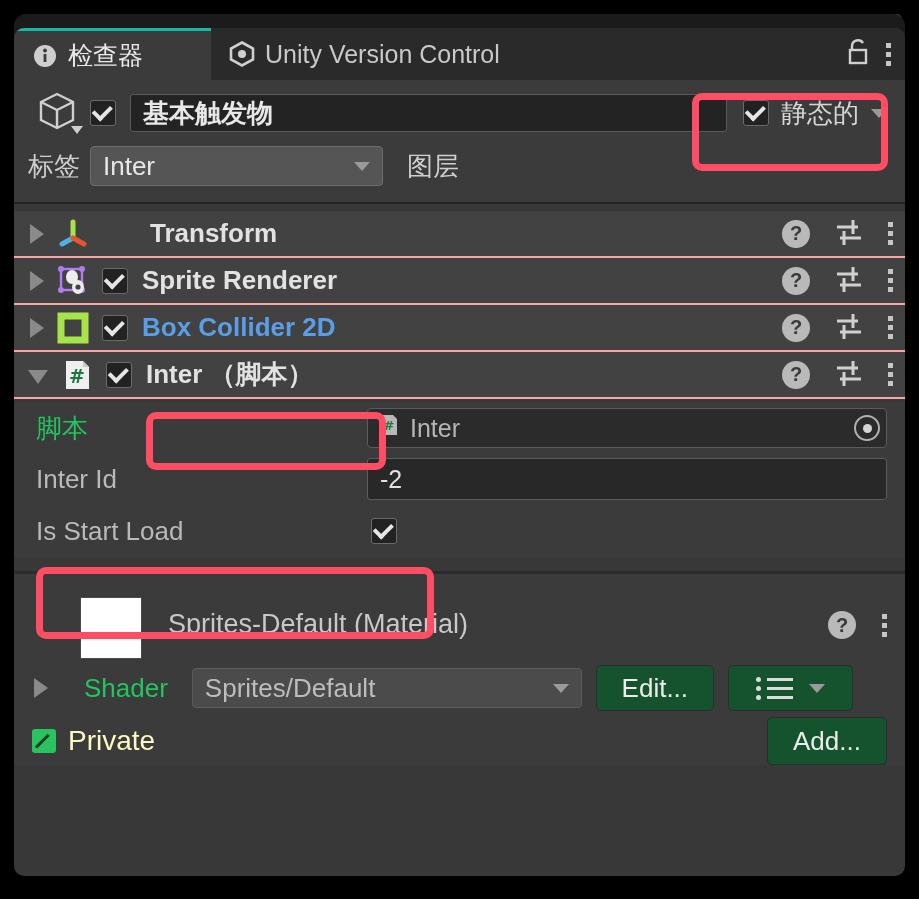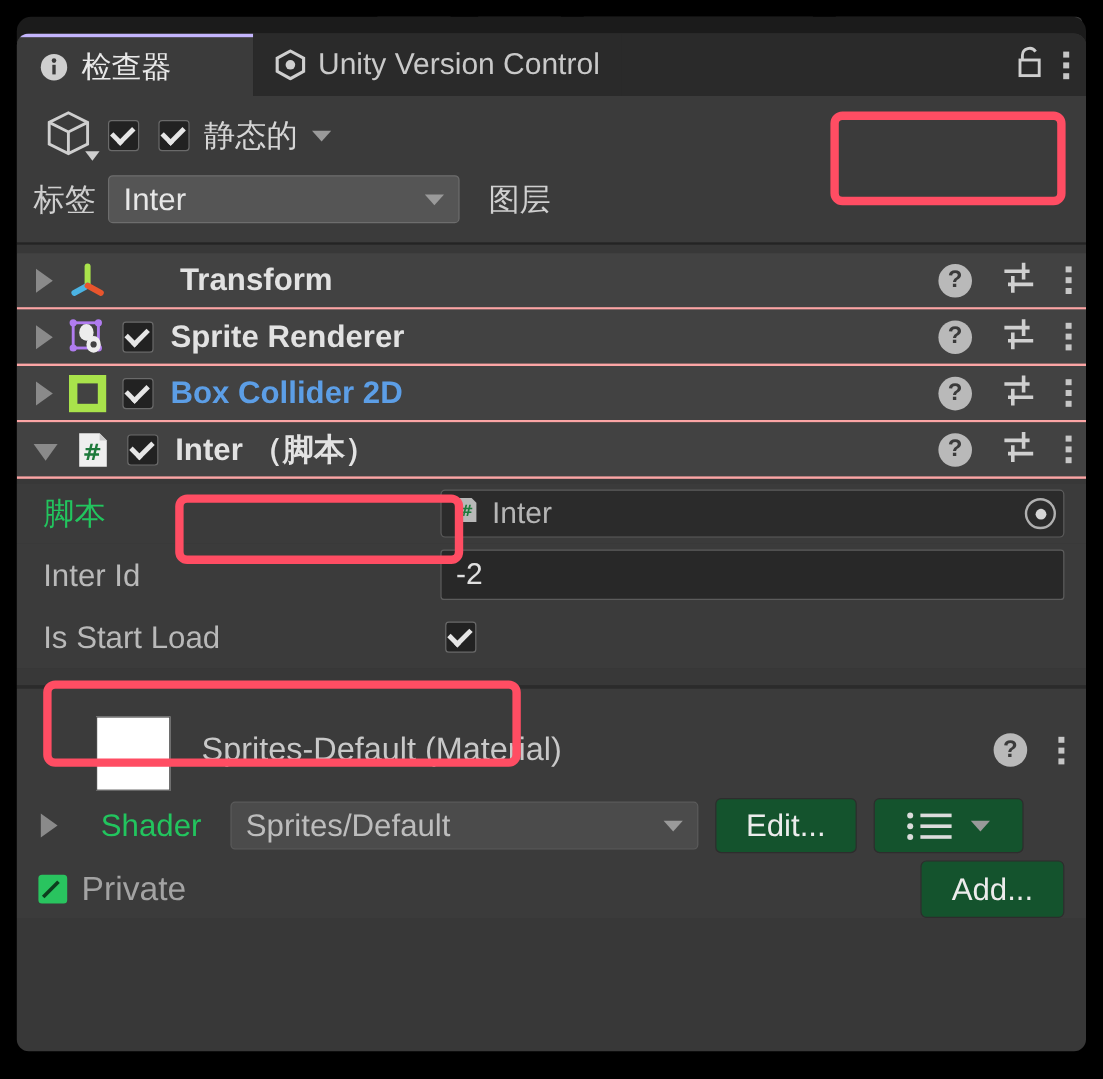--- a/index.html
+++ b/index.html
@@ -25,21 +25,21 @@
     position:absolute; left:14px; top:28px; width:891px; height:848px;
     background:#383838; border-radius:10px; overflow:hidden;
   }
 
   
   .tabbar{ position:relative; height:52px; background:#2a2a2a; }
   .tab{
     position:absolute; top:0; height:52px; display:flex; align-items:center;
     gap:10px; padding:0 18px; color:#c9c9c9; font-size:25px; white-space:nowrap;
   }
-  .tab.active{ background:#3b3b3b; color:#e9e9e9; border-top:3px solid #c4b5fd; }
+  .tab.active{ background:#3b3b3b; color:#e9e9e9; border-top:3px solid #14b8a6; }
   .tab.inactive{ background:#2a2a2a; }
   .tab-icon{ width:26px; height:26px; flex:0 0 26px; }
 
   .tabbar-right{ position:absolute; right:14px; top:0; height:52px; display:flex; align-items:center; gap:16px; }
 
   
   .go-header{ background:#3b3b3b; padding:10px 0 14px 0; }
   .go-row1{ display:flex; align-items:center; height:46px; padding:0 14px; }
   .cube-wrap{ position:relative; width:62px; height:50px; display:flex; align-items:center; justify-content:center;}
   .chk{
@@ -112,21 +112,21 @@
     font-size:26px; display:flex; align-items:center; justify-content:center;
   }
   .list-ico{ display:flex; flex-direction:column; gap:4px; }
   .list-ico .ln{ display:flex; align-items:center; gap:6px;}
   .list-ico .dt{ width:5px;height:5px;background:#dcdcdc;border-radius:50%;}
   .list-ico .br{ width:26px;height:3px;background:#dcdcdc;}
 
   .private-row{ display:flex; align-items:center; padding:6px 18px 0 18px; }
   .green-chk{ width:24px;height:24px;background:#29c45f;border-radius:3px;position:relative;flex:0 0 24px;}
   .green-chk::after{content:"";position:absolute;left:4px;top:17px;width:18px;height:3px;background:#0d3d1e;transform:rotate(-45deg);transform-origin:left center;}
-  .private-label{ color:#a3a3a3; font-size:28px; margin-left:12px; }
+  .private-label{ color:#fef9c3; font-size:28px; margin-left:12px; }
 
   
   .anno{ position:absolute; border:7px solid #ff4d63; border-radius:10px; pointer-events:none; }
 </style>
 </head>
 <body>
 
 <div id="root">
 
   <div class="ghost-strip">
@@ -180,20 +180,23 @@
       <div class="go-row1">
         <div class="cube-wrap">
           <svg viewBox="0 0 56 50" width="56" height="50">
             <path d="M10 14 L26 6 L42 14 L42 32 L26 40 L10 32 Z" fill="none" stroke="#cfcfcf" stroke-width="2.4"></path>
             <path d="M10 14 L26 22 L42 14" fill="none" stroke="#cfcfcf" stroke-width="2.4"></path>
             <path d="M26 22 L26 40" fill="none" stroke="#cfcfcf" stroke-width="2.4"></path>
             <polygon points="40,38 52,38 46,46" fill="#cfcfcf"></polygon>
           </svg>
         </div>
         <div class="chk on"></div>
+        <div class="name-field">
+          <span>基本触发物</span>
+        </div>
         <div class="static-box">
           <div class="chk on"></div>
           <span class="static-label">静态的</span>
           <span class="caret"></span>
         </div>
       </div>
 
       <div class="go-row2">
         <span class="fl-label">标签</span>
         <div class="dropdown" style="width:293px; margin-left:10px;">

